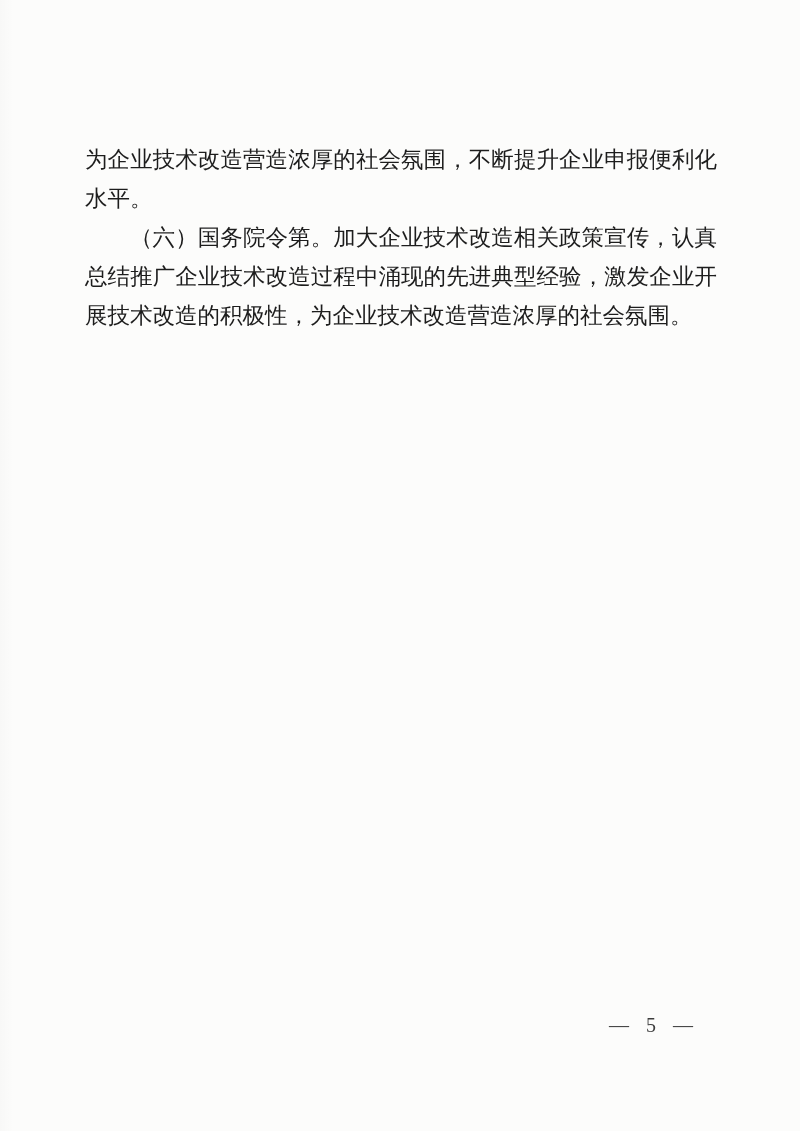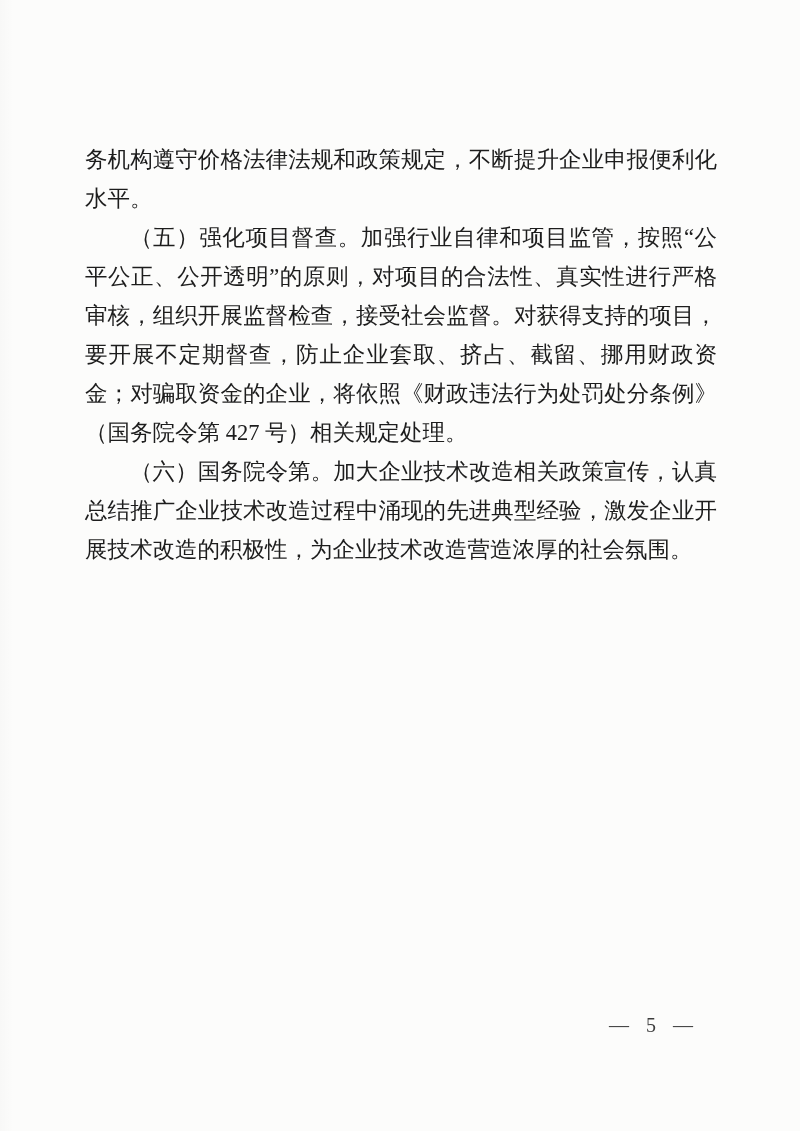--- a/index.html
+++ b/index.html
@@ -50,18 +50,17 @@
     color: #3c3c3c;
     letter-spacing: 3px;
     word-spacing: 6px;
   }
 </style>
 </head>
 <body>
 
 <div class="page">
   <div class="content">
-    <p class="para no-indent">务机构遵守价格法律法规和政策规定，不断提升企业申报便利化水平。</p>
-    <p class="para">（五）强化项目督查。加强行业自律和项目监管，按照“公平公正、公开透明”的原则，对项目的合法性、真实性进行严格审核，组织开展监督检查，接受社会监督。对获得支持的项目，要开展不定期督查，防止企业套取、挤占、截留、挪用财政资金；对骗取资金的企业，将依照《财政违法行为处罚处分条例》（国务院令第 427 号）相关规定处理。</p>
+    <p class="para no-indent">为企业技术改造营造浓厚的社会氛围，不断提升企业申报便利化水平。</p>
     <p class="para">（六）国务院令第。加大企业技术改造相关政策宣传，认真总结推广企业技术改造过程中涌现的先进典型经验，激发企业开展技术改造的积极性，为企业技术改造营造浓厚的社会氛围。</p>
   </div>
   <div class="footer">— 5 —</div>
 </div>
 
 </body></html>

